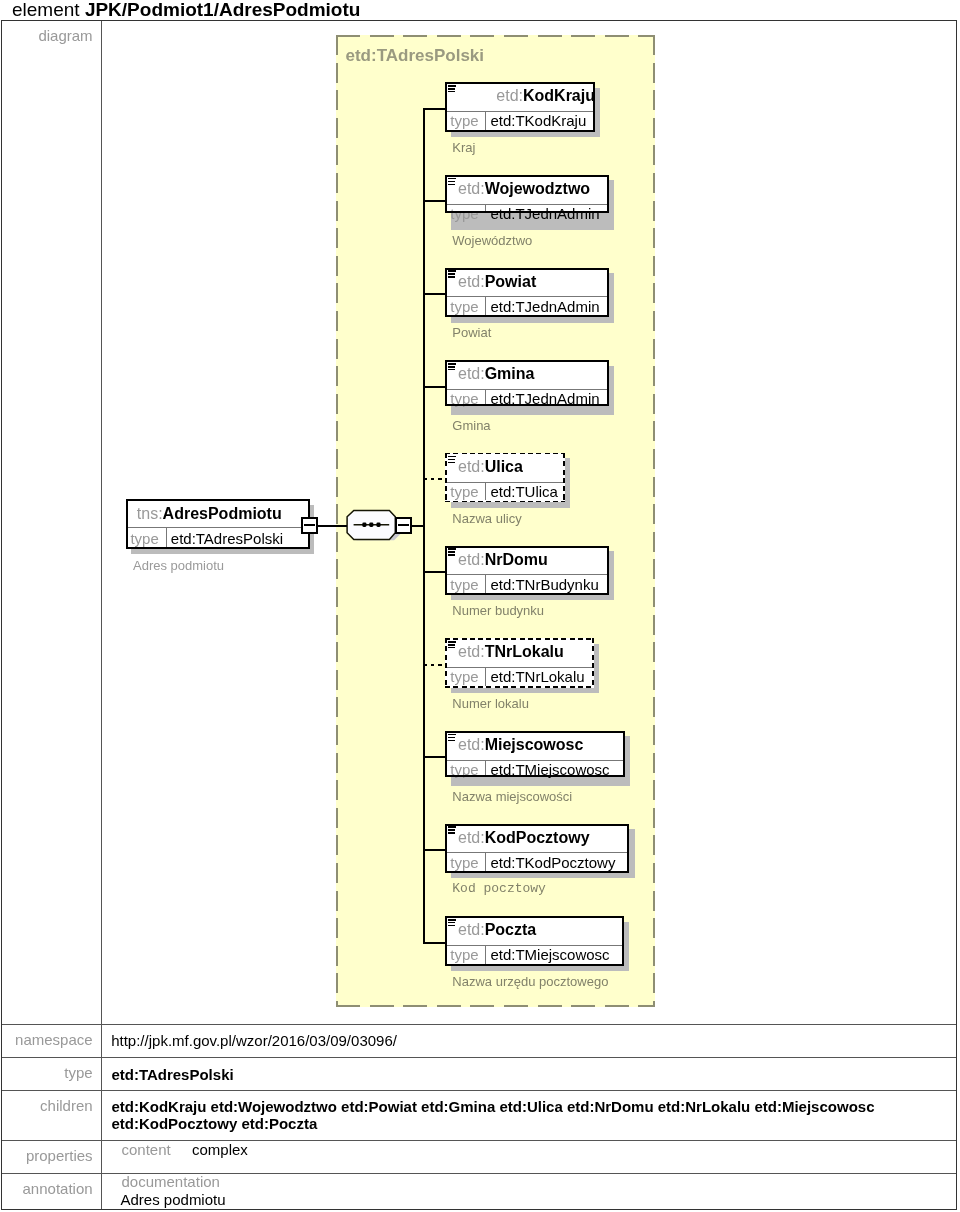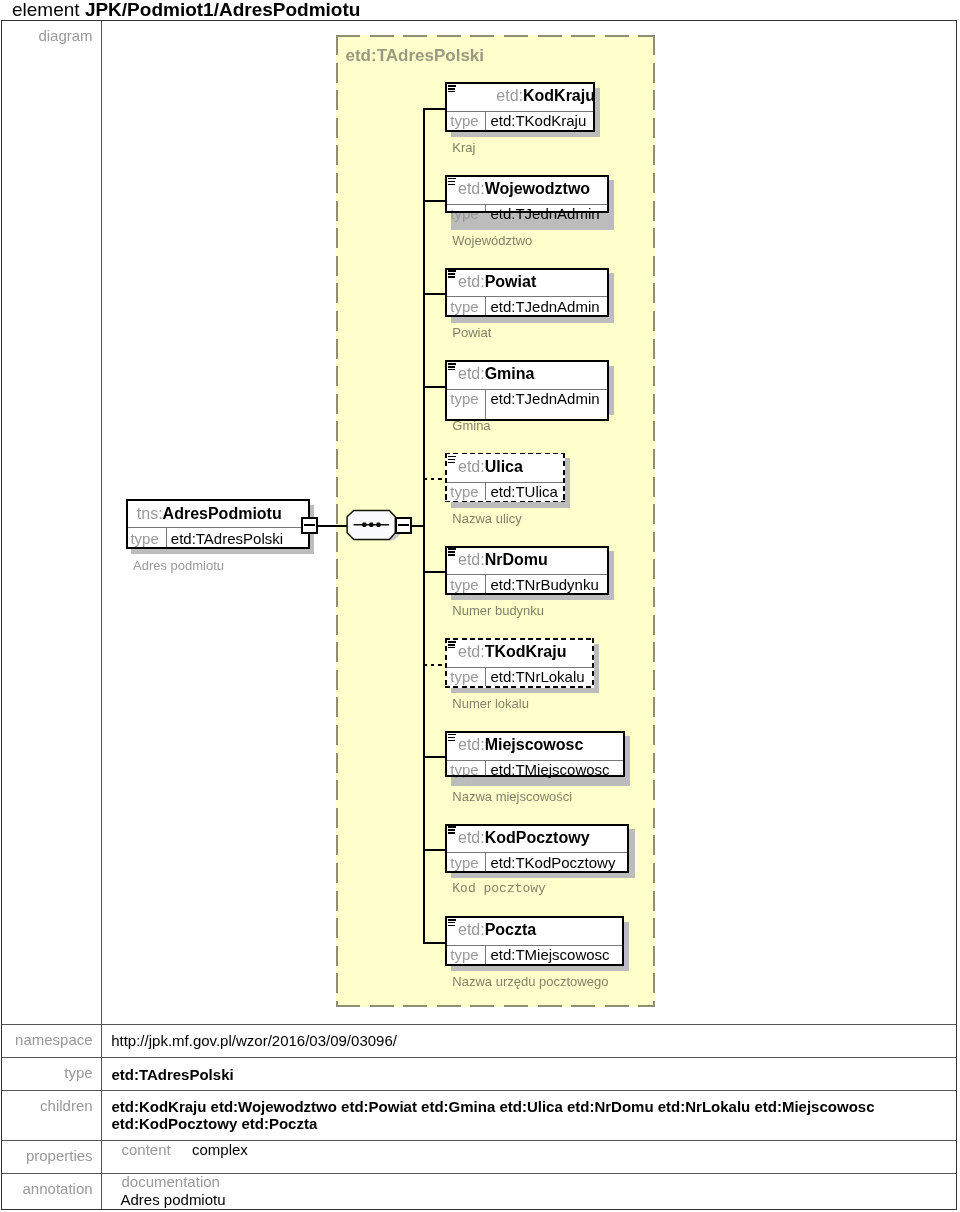--- a/index.html
+++ b/index.html
@@ -138,21 +138,21 @@
               </div>
               <div class="ename" style="left: 12.6px; top: 6px;"><span class="ns">etd:</span><span class="nm">Powiat</span></div>
               <div class="etyperow" style="inset: 28.8px 2px 2px;"></div>
               <div class="etypesep" style="left: 39.9px; top: 28.8px; bottom: 2px;"></div>
               <div class="etlabel" style="left: 4.9px; top: 31px;">type</div>
               <div class="etval" style="left: 45px; top: 31px;">etd:TJednAdmin</div>
             </div>
             <div class="eann" style="left: 350.3px; top: 305.2px;">Powiat</div>
             <div class="eshadow" style="left: 348.6px; top: 344.7px; width: 163.8px; height: 49.5px;"></div>
             <div class="hline" style="left: 321.3px; top: 364.7px; width: 23.1px;"></div>
-            <div class="ebox" style="left: 343.4px; top: 339.3px; width: 163.8px; height: 61px;">
+            <div class="ebox" style="left: 343.4px; top: 339.3px; width: 163.8px; height: 46px;">
               <div class="bd t"></div>
               <div class="bd b"></div>
               <div class="bd l"></div>
               <div class="bd r"></div>
               <div class="eicon" style="left: 2.8px; top: 2.7px; width: 8px; height: 7.5px;">
                 <i style="top:0;width:8.1px;height:1.9px"></i>
                 <i style="top:3.1px;width:7.2px;height:1.6px"></i>
                 <i style="top:6.1px;width:7.2px;height:1.4px"></i>
               </div>
               <div class="ename" style="left: 12.6px; top: 6px;"><span class="ns">etd:</span><span class="nm">Gmina</span></div>
@@ -205,21 +205,21 @@
             <div class="ebox opt" style="left: 343.4px; top: 617.2px; width: 148.4px; height: 49.5px;">
               <div class="bd t"></div>
               <div class="bd b"></div>
               <div class="bd l"></div>
               <div class="bd r"></div>
               <div class="eicon" style="left: 2.8px; top: 2.7px; width: 8px; height: 7.5px;">
                 <i style="top:0;width:8.1px;height:1.9px"></i>
                 <i style="top:3.1px;width:7.2px;height:1.6px"></i>
                 <i style="top:6.1px;width:7.2px;height:1.4px"></i>
               </div>
-              <div class="ename" style="left: 12.6px; top: 6px;"><span class="ns">etd:</span><span class="nm">TKodKraju</span></div>
+              <div class="ename" style="left: 12.6px; top: 6px;"><span class="ns">etd:</span><span class="nm">TNrLokalu</span></div>
               <div class="etyperow" style="inset: 28.8px 2px 2px;"></div>
               <div class="etypesep" style="left: 39.9px; top: 28.8px; bottom: 2px;"></div>
               <div class="etlabel" style="left: 4.9px; top: 31px;">type</div>
               <div class="etval" style="left: 45px; top: 31px;">etd:TNrLokalu</div>
             </div>
             <div class="eann" style="left: 350.3px; top: 675.8px;">Numer lokalu</div>
             <div class="eshadow" style="left: 348.6px; top: 715.3px; width: 179.8px; height: 49.5px;"></div>
             <div class="hline" style="left: 321.3px; top: 735.3px; width: 23.1px;"></div>
             <div class="ebox" style="left: 343.4px; top: 709.9px; width: 179.8px; height: 46px;">
               <div class="bd t"></div>

